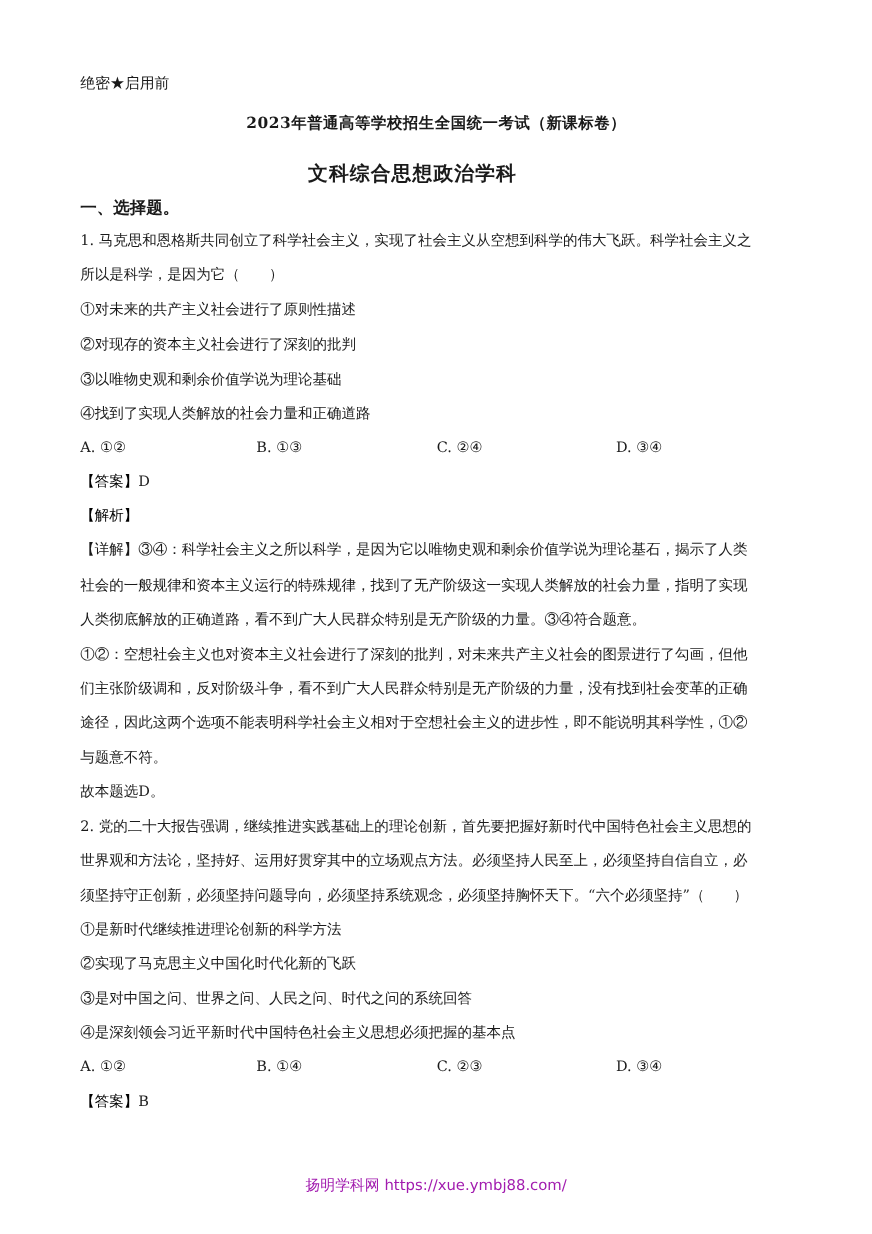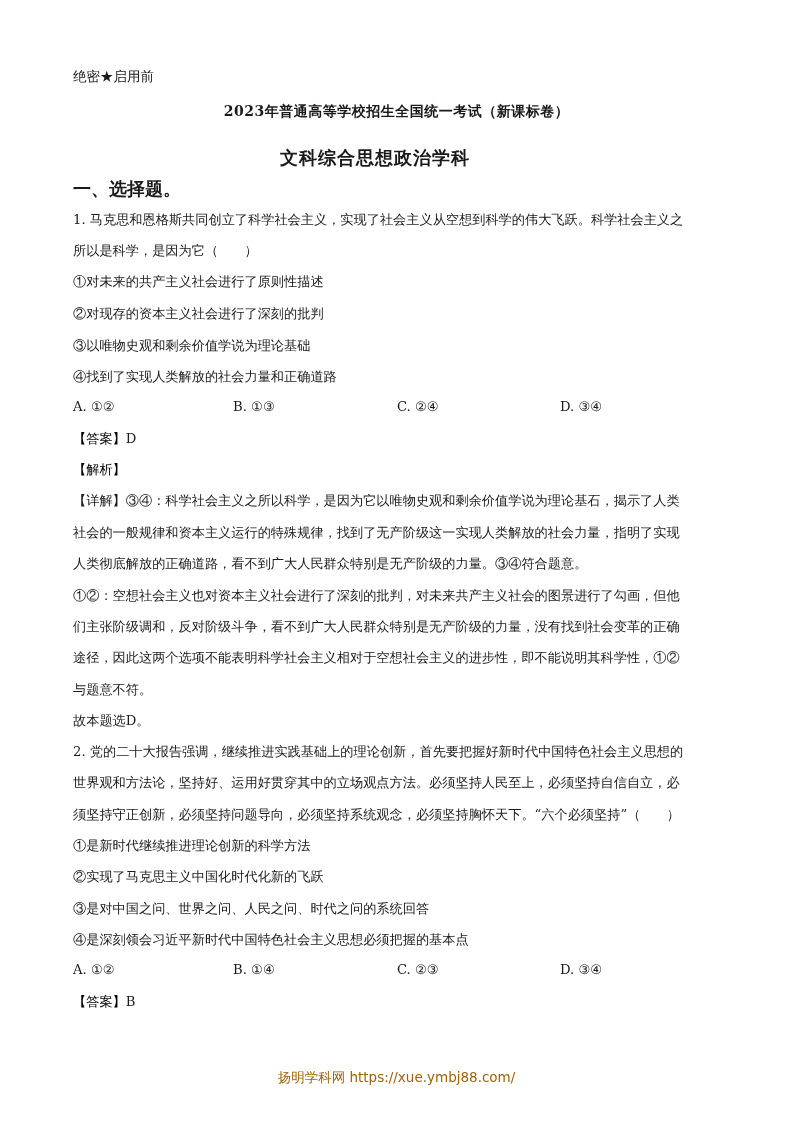--- a/index.html
+++ b/index.html
@@ -6,25 +6,25 @@
   body {
     width: 793px; height: 1122px; background: #ffffff; position: relative;
     font-family: "DejaVu Serif", "Liberation Serif", serif; color: #1a1a1a;
     overflow: hidden;
   }
   .page { position: absolute; left: 0; top: 0; width: 793px; height: 1122px; }
   .line { position: absolute; left: 73px; font-size: 13.2px; line-height: 18px; white-space: nowrap; }
   .secret { top: 67px; font-weight: normal; font-size: 13.5px; }
   .title1 { position: absolute; top: 103px; left: 0; width: 793px; text-align: center; font-size: 14px; font-weight: bold; letter-spacing: 0.5px; }
   .title2 { position: absolute; top: 146px; left: 0; width: 750px; text-align: center; font-size: 18px; font-weight: bold; letter-spacing: 1px; }
-  .section { top: 180px; font-weight: bold; font-size: 18px; }
+  .section { top: 180px; font-weight: bold; font-size: 15px; }
   .opts { position: absolute; left: 0; width: 793px; height: 18px; font-size: 13.2px; }
   .opt { position: absolute; white-space: nowrap; }
   .tag { color: #000000; }
-  .footer { position: absolute; top: 1069px; left: 0; width: 793px; text-align: center; font-family: "DejaVu Sans", sans-serif; font-size: 13.5px; color: #a16207; }
+  .footer { position: absolute; top: 1069px; left: 0; width: 793px; text-align: center; font-family: "DejaVu Sans", sans-serif; font-size: 13.5px; color: #a21caf; }
 </style>
 </head>
 <body>
 
 <div class="page">
 
   <div class="line secret">绝密★启用前</div>
   <div class="title1">2023年普通高等学校招生全国统一考试（新课标卷）</div>
   <div class="title2">文科综合思想政治学科</div>
   <div class="line section">一、选择题。</div>

